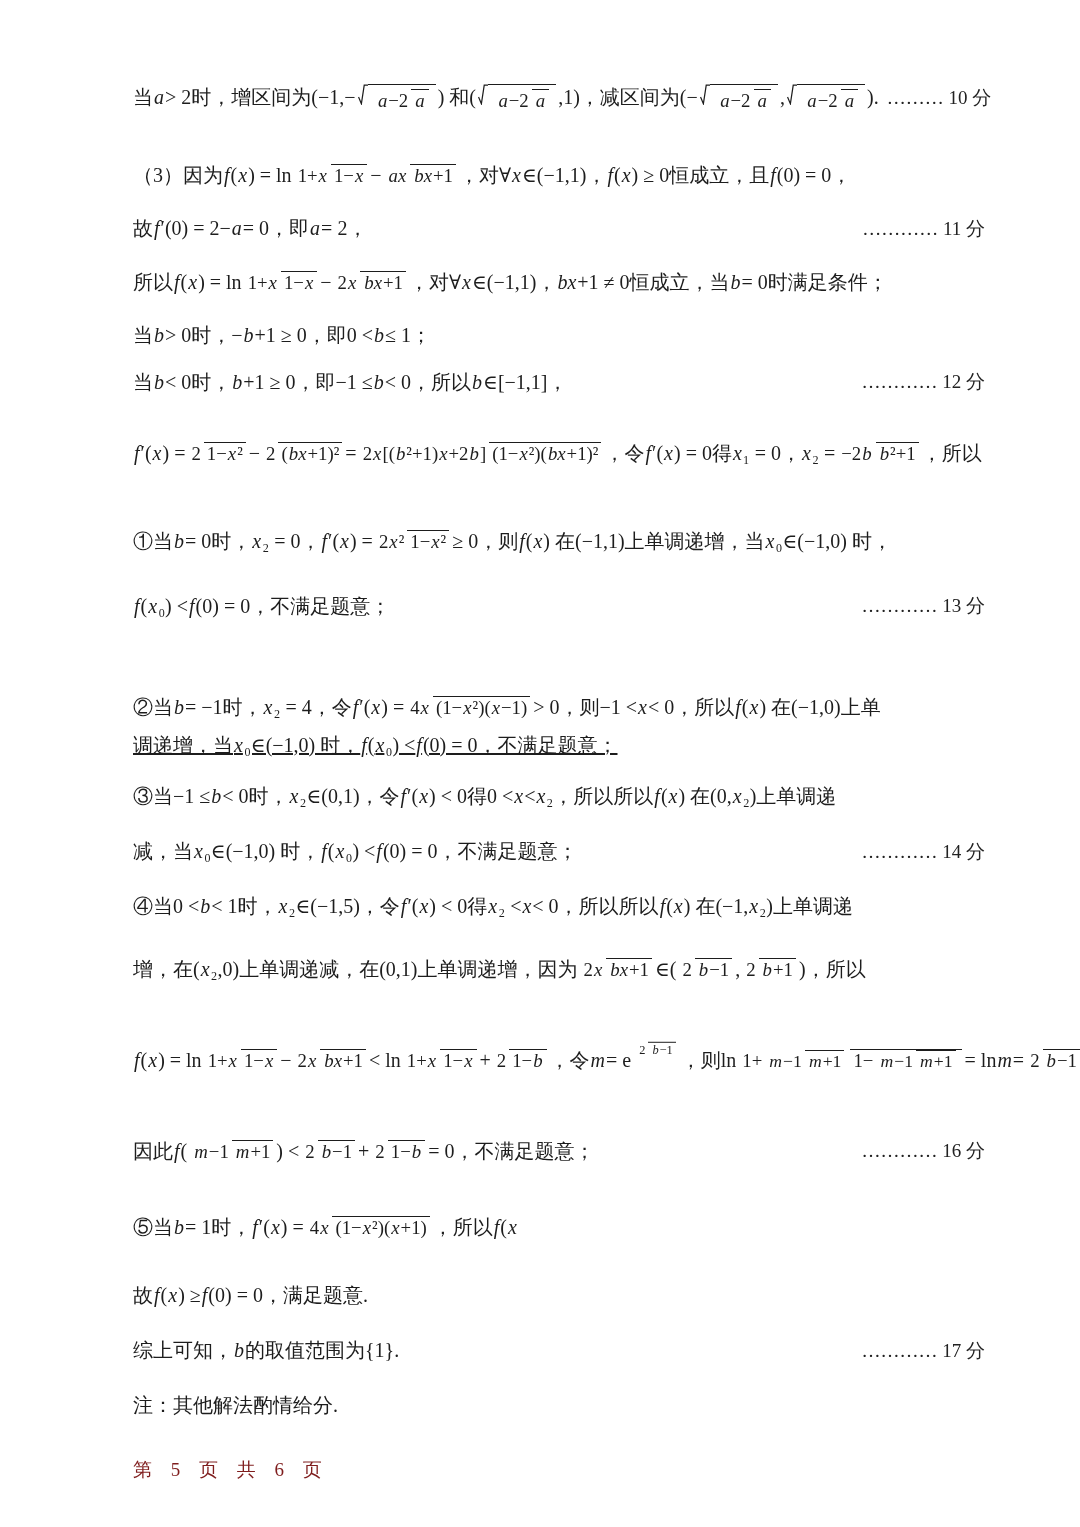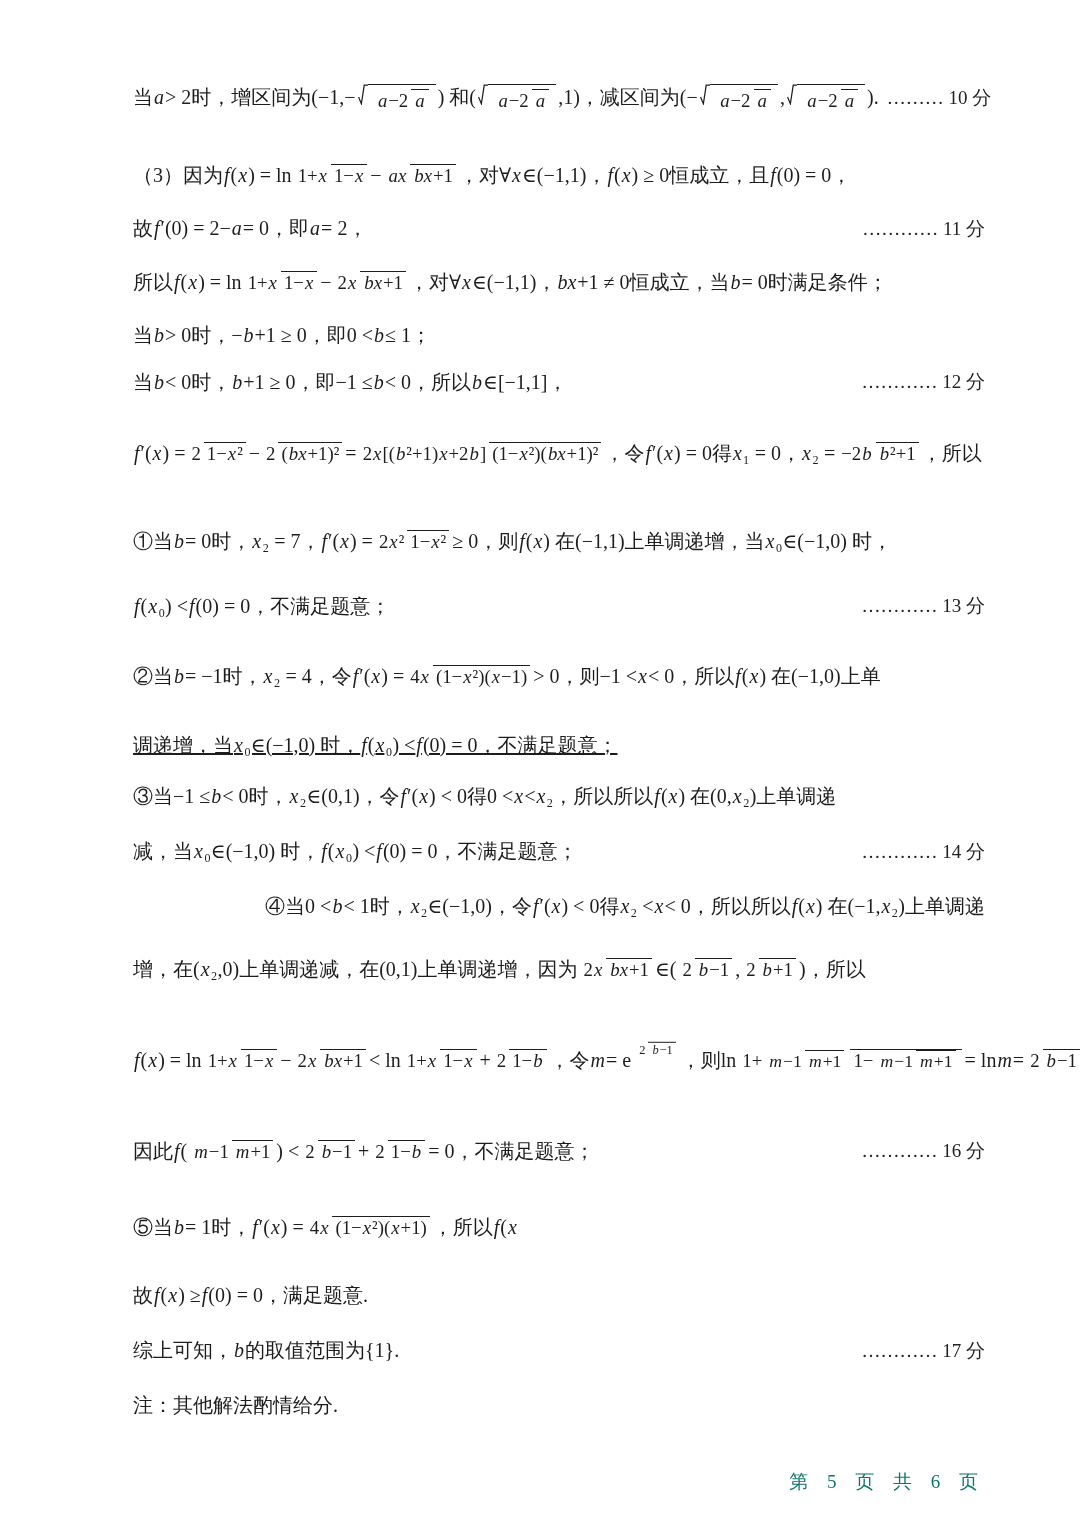--- a/index.html
+++ b/index.html
@@ -13,21 +13,21 @@
   .it{font-style:italic;padding:0 1px;}
   .frac{display:inline-flex;flex-direction:column;align-items:center;text-align:center;
         vertical-align:middle;margin:0 3px;line-height:1.15;font-size:0.94em;}
   .frac .num,.frac .den{padding:0 3px;display:inline-flex;align-items:center;justify-content:center;}
   .frac .den{border-top:1.5px solid currentColor;}
   .sqrt{display:inline-flex;align-items:stretch;margin:0 2px;vertical-align:middle;}
   .rad-sign{width:0.52em;flex:none;display:flex;align-items:stretch;}
   .rad-sign svg{width:100%;height:auto;min-height:100%;display:block;}
   .rad-body{border-top:1.8px solid currentColor;padding:2px 4px 0 3px;display:inline-flex;align-items:center;}
   .sup{display:inline-flex;font-size:0.66em;transform:translateY(-0.85em);margin:0 2px;}
-  .footer{text-align:right;font-size:19px;letter-spacing:7px;margin-top:36px;color:#0f766e;}
+  .footer{text-align:left;font-size:19px;letter-spacing:7px;margin-top:24px;color:#7f1d1d;}
 </style>
 </head>
 <body>
 
 <div class="page">
   <div id="content">
       <span class="line" style="height: 92px;">
         <span class="main">
           <span class="up">当</span>
           <span class="it">a</span>
@@ -228,21 +228,21 @@
             </span></span>
           <span class="up">，所以</span>
         </span>
       </span>
       <span class="line" style="height: 80px;">
         <span class="main">
           <span class="up">①当</span>
           <span class="it">b</span>
           <span class="up"> = 0时，</span>
           <span class="it">x</span>
-          <span class="up">₂ = 7，</span>
+          <span class="up">₂ = 0，</span>
           <span class="it">f</span>
           <span class="up">′(</span>
           <span class="it">x</span>
           <span class="up">) = </span>
           <span class="frac"><span class="num">
               <span class="up">2</span>
               <span class="it">x</span>
               <span class="up">²</span>
             </span><span class="den">
               <span class="up">1−</span>
@@ -262,21 +262,21 @@
         <span class="main">
           <span class="it">f</span>
           <span class="up">(</span>
           <span class="it">x</span>
           <span class="up">₀) &lt;</span>
           <span class="it">f</span>
           <span class="up">(0) = 0，不满足题意；</span>
         </span>
         <span class="right">………… 13 分</span>
       </span>
-      <span class="line" style="height: 90px;">
+      <span class="line" style="height: 90px; align-items: flex-end;">
         <span class="main">
           <span class="up">②当</span>
           <span class="it">b</span>
           <span class="up"> = −1时，</span>
           <span class="it">x</span>
           <span class="up">₂ = 4，令</span>
           <span class="it">f</span>
           <span class="up">′(</span>
           <span class="it">x</span>
           <span class="up">) = </span>
@@ -342,27 +342,27 @@
           <span class="up">₀∈(−1,0) 时，</span>
           <span class="it">f</span>
           <span class="up">(</span>
           <span class="it">x</span>
           <span class="up">₀) &lt;</span>
           <span class="it">f</span>
           <span class="up">(0) = 0，不满足题意；</span>
         </span>
         <span class="right">………… 14 分</span>
       </span>
-      <span class="line" style="height: 55px; justify-content: flex-end;">
+      <span class="line" style="height: 55px;">
         <span class="main">
           <span class="up">④当0 &lt;</span>
           <span class="it">b</span>
           <span class="up">&lt; 1时，</span>
           <span class="it">x</span>
-          <span class="up">₂∈(−1,0)，令</span>
+          <span class="up">₂∈(−1,5)，令</span>
           <span class="it">f</span>
           <span class="up">′(</span>
           <span class="it">x</span>
           <span class="up">) &lt; 0得</span>
           <span class="it">x</span>
           <span class="up">₂ &lt;</span>
           <span class="it">x</span>
           <span class="up">&lt; 0，所以所以</span>
           <span class="it">f</span>
           <span class="up">(</span>

